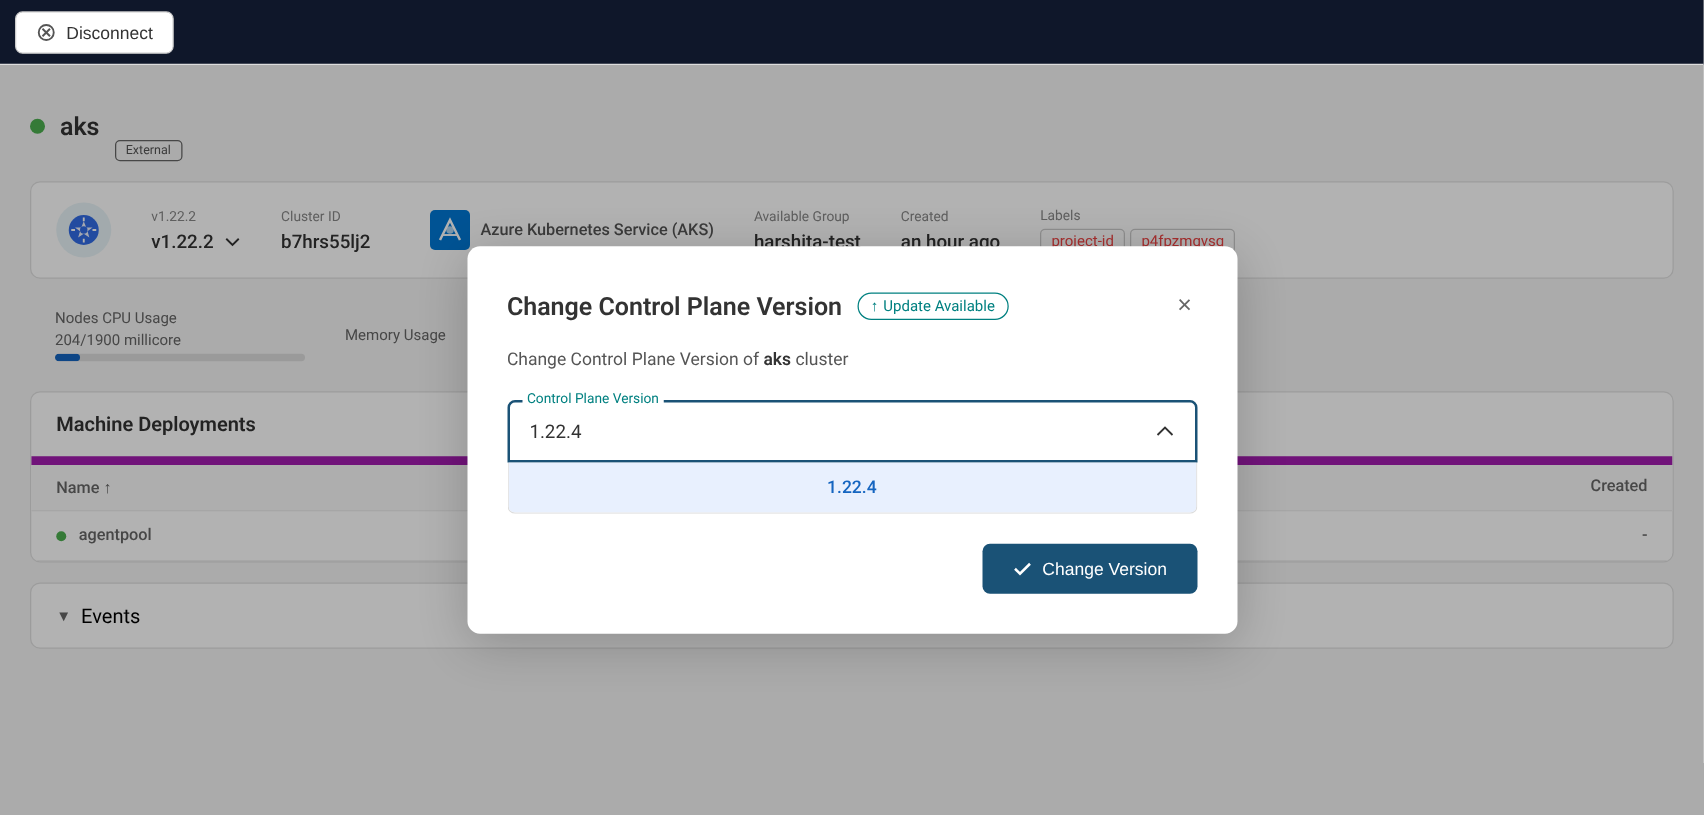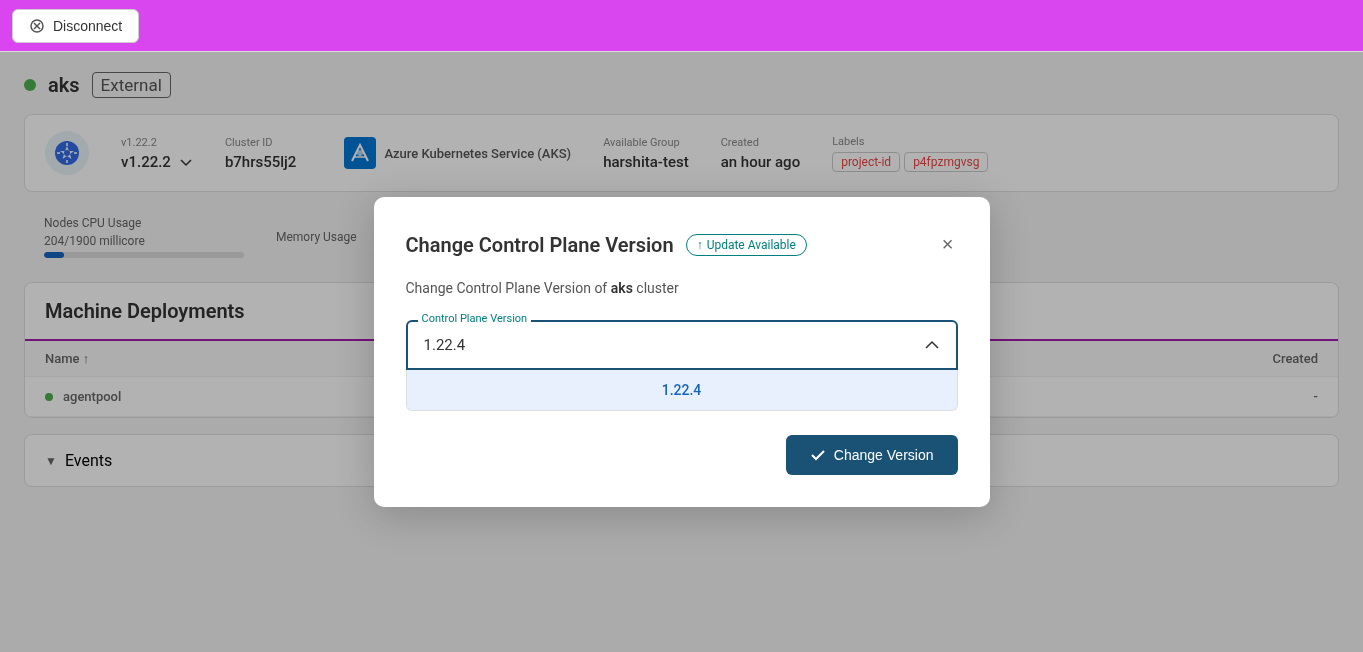--- a/index.html
+++ b/index.html
@@ -7,21 +7,21 @@
       font-family: -apple-system, BlinkMacSystemFont, 'Segoe UI', Roboto, sans-serif;
       background: #e8e8e8;
       width: 1363px;
       height: 652px;
       overflow: hidden;
       position: relative;
     }
 
     
     .top-bar {
-      background: #d946ef;
+      background: #0f172a;
       border-bottom: 1px solid #ddd;
       padding: 8px 12px;
       display: flex;
       align-items: center;
       height: 52px;
     }
 
     .disconnect-btn {
       display: flex;
       align-items: center;
@@ -67,22 +67,23 @@
     .cluster-name {
       font-size: 20px;
       font-weight: 600;
       color: #333;
     }
 
     .external-badge {
       border: 1px solid #666;
       border-radius: 4px;
       padding: 2px 8px;
-      font-size: 17px;
+      font-size: 10px;
       color: #555;
+      margin-top: 40px;
     }
 
     
     .cluster-info-row {
       display: flex;
       align-items: center;
       gap: 32px;
       background: white;
       border-radius: 8px;
       padding: 16px 20px;
@@ -192,24 +193,24 @@
     .section {
       background: white;
       border-radius: 8px;
       border: 1px solid #e0e0e0;
       margin-bottom: 16px;
       overflow: hidden;
     }
 
     .section-header {
       padding: 16px 20px;
-      font-size: 20px;
+      font-size: 16px;
       font-weight: 600;
       color: #333;
-      border-bottom: 2px solid #a21caf;
+      border-bottom: 7px solid #a21caf;
     }
 
     .table-header {
       display: flex;
       padding: 10px 20px;
       border-bottom: 1px solid #eee;
       background: #fafafa;
     }
 
     .table-col {

